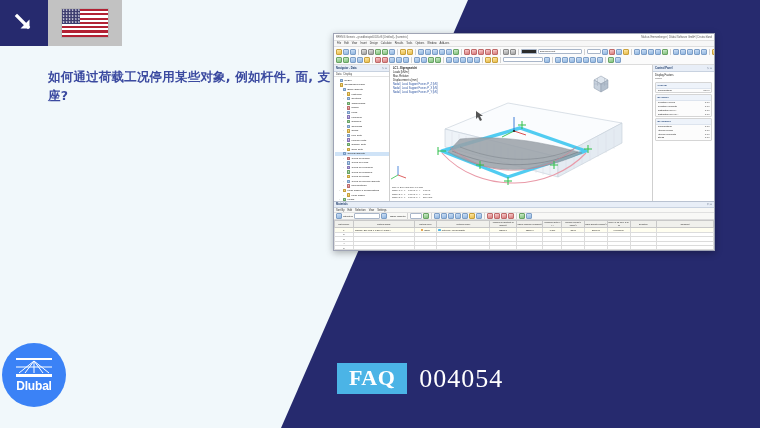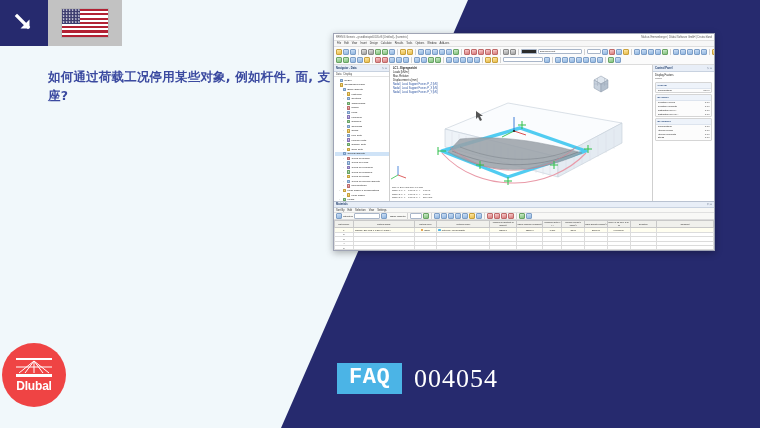--- a/index.html
+++ b/index.html
@@ -78,21 +78,21 @@
     letter-spacing: .2px;
     z-index: 4;
   }
 
   
   .logo {
     position: absolute;
     left: 2px; top: 343px;
     width: 64px; height: 64px;
     border-radius: 50%;
-    background: #ef4444;
+    background: #3b82f6;
     z-index: 4;
     display: flex; flex-direction: column;
     align-items: center; justify-content: center;
     gap: 2px;
   }
   .logo-mark {
     width: 36px; height: 19px;
     position: relative;
   }
   .logo-mark .bar {
@@ -116,21 +116,21 @@
     display: flex; align-items: center; gap: 12px;
   }
   .faq-chip {
     background: #4bb4e6;
     color: #ffffff;
     font-weight: 700;
     font-size: 22px;
     letter-spacing: .5px;
     padding: 4px 12px 5px;
     line-height: 1;
-    font-family: Liberation Mono, monospace;
+    font-family: Liberation Serif, serif;
   }
   .faq-number {
     color: #ffffff;
     font-size: 26px;
     font-family: "Liberation Serif", serif;
     letter-spacing: 1px;
   }
 
   
   .app {

